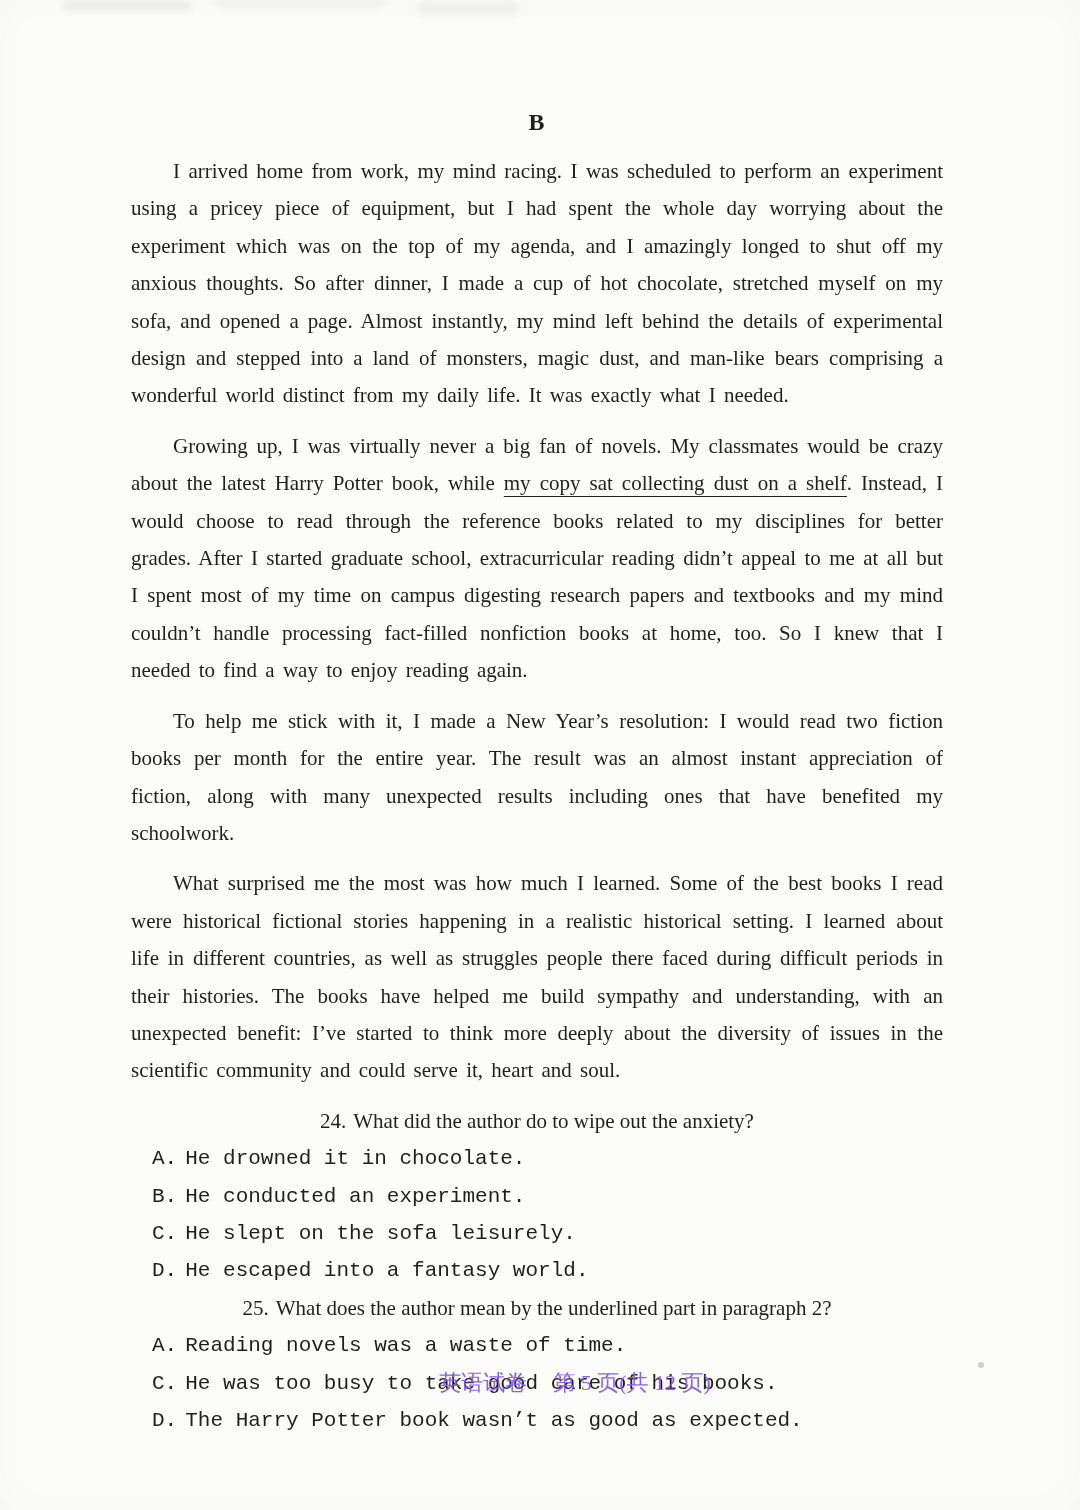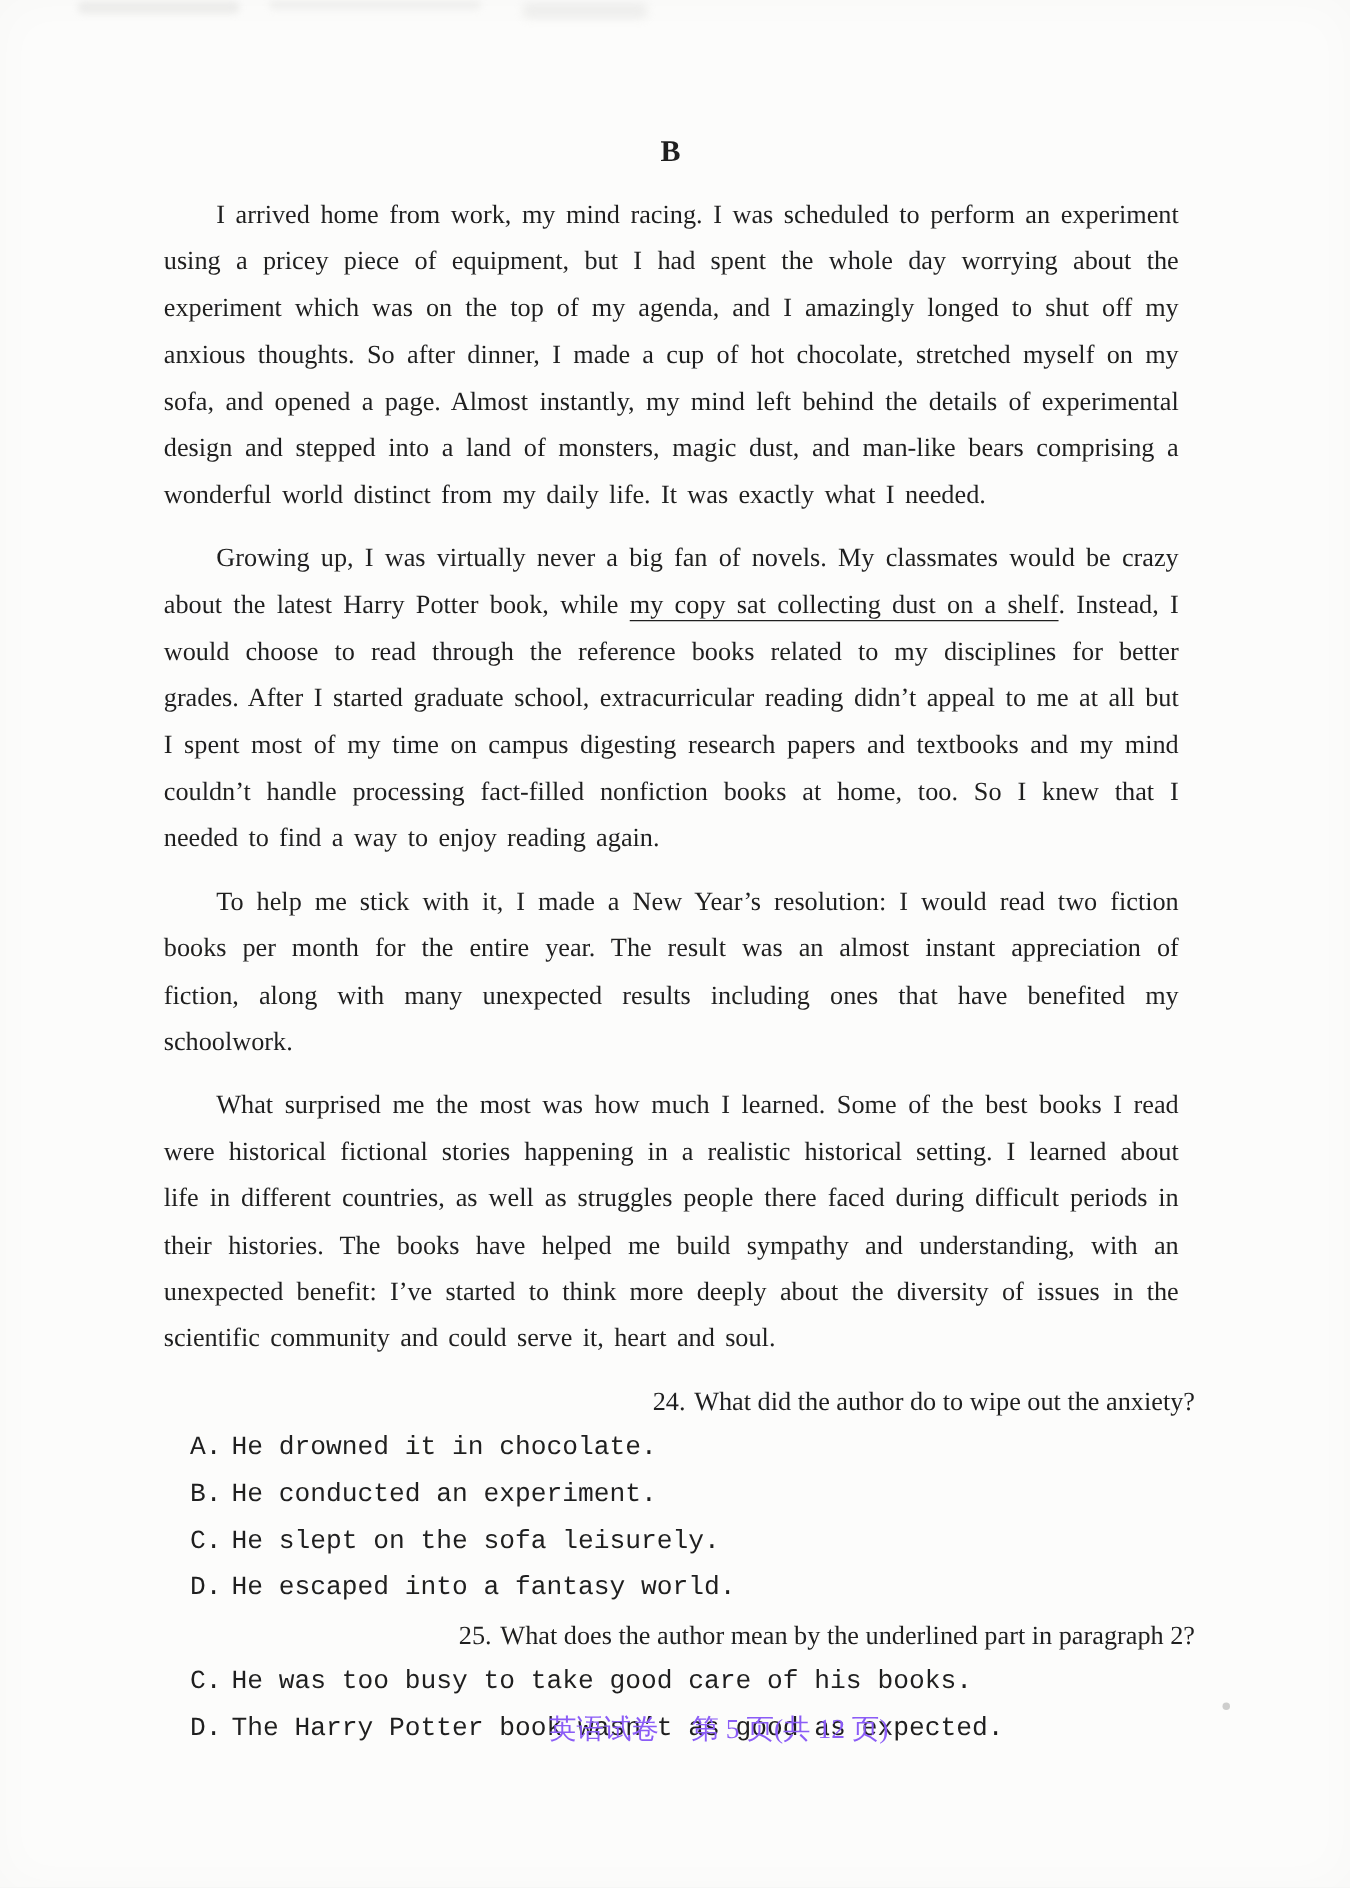--- a/index.html
+++ b/index.html
@@ -41,21 +41,21 @@
   }
   .underlined {
     text-decoration: underline;
     text-decoration-thickness: 1.4px;
     text-underline-offset: 6px;
   }
   .question {
     font-size: 21px;
     line-height: 37.4px;
   }
-  .q-stem { text-align: right; }
+  .q-stem { text-align: center; }
   .q-num { margin-right: 7px; }
   .option { padding-left: 34px; font-family: Liberation Mono, monospace; }
   .opt-label { margin-right: 8px; }
   .footer {
     position: absolute;
     top: 1366px;
     left: 0;
     width: 1070px;
     text-align: center;
     font-size: 22px;
@@ -108,20 +108,21 @@
     <div class="question">
       <div class="q-stem"><span class="q-num">24.</span><span>What did the author do to wipe out the anxiety?</span></div>
       <div class="option"><span class="opt-label">A.</span><span>He drowned it in chocolate.</span></div>
       <div class="option"><span class="opt-label">B.</span><span>He conducted an experiment.</span></div>
       <div class="option"><span class="opt-label">C.</span><span>He slept on the sofa leisurely.</span></div>
       <div class="option"><span class="opt-label">D.</span><span>He escaped into a fantasy world.</span></div>
     </div>
 
     <div class="question">
       <div class="q-stem"><span class="q-num">25.</span><span>What does the author mean by the underlined part in paragraph 2?</span></div>
+      <div class="option"><span class="opt-label">A.</span><span>Reading novels was a waste of time.</span></div>
       <div class="option"><span class="opt-label">C.</span><span>He was too busy to take good care of his books.</span></div>
       <div class="option"><span class="opt-label">D.</span><span>The Harry Potter book wasn’t as good as expected.</span></div>
     </div>
 
   </div>
 
   <div class="footer">
     <span class="footer-title">英语试卷</span><span>第 5 页(共 12 页)</span>
   </div>
 

